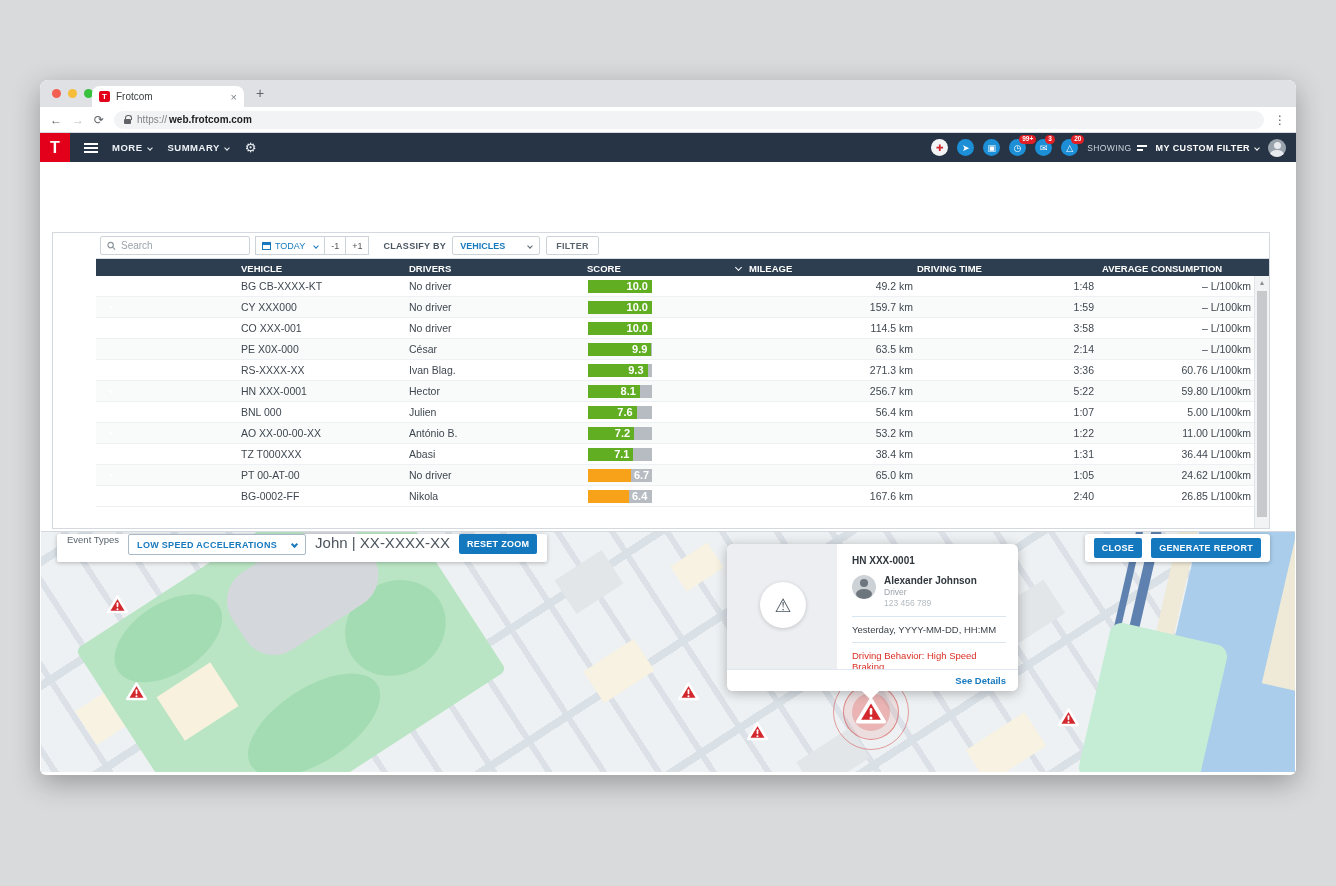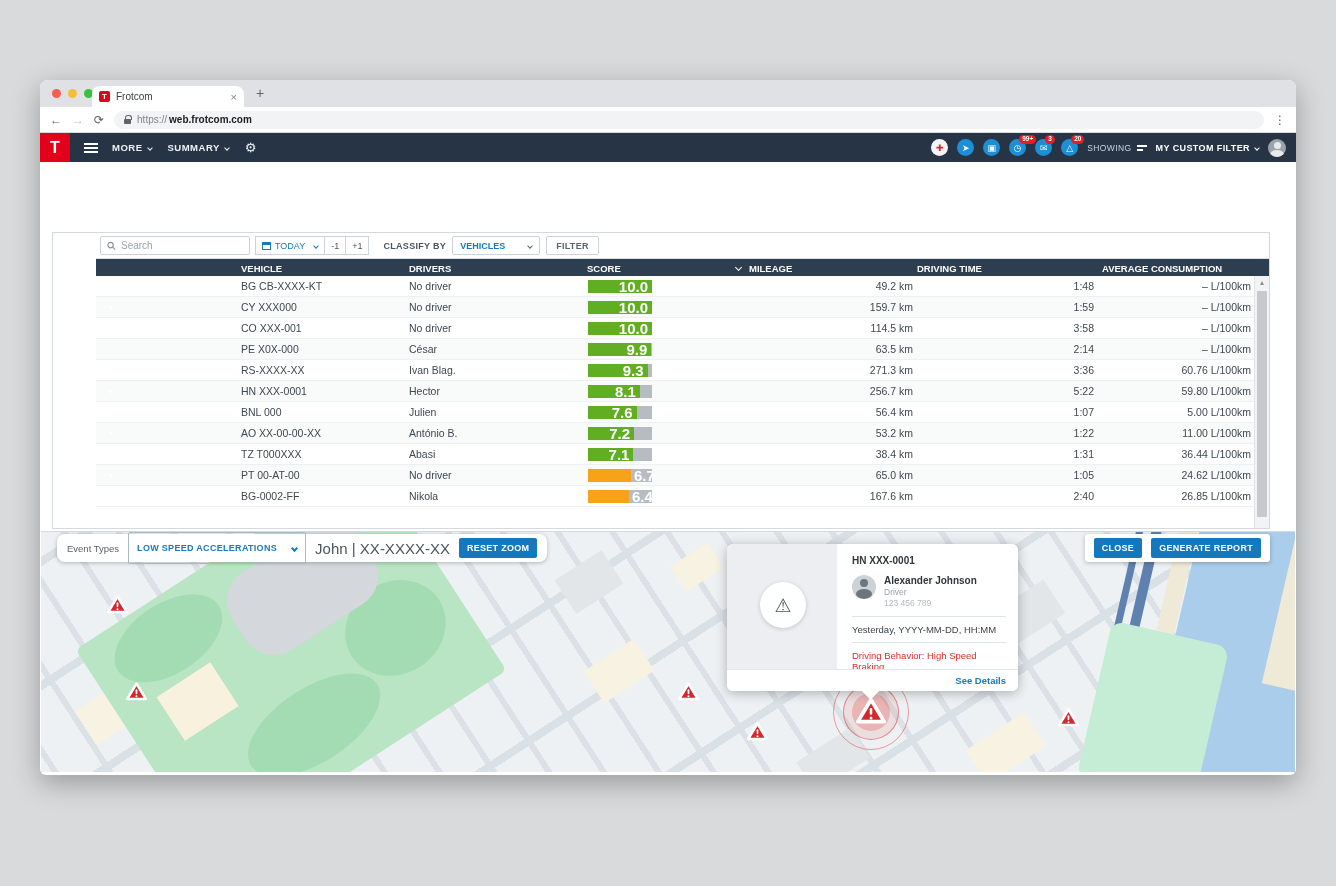--- a/index.html
+++ b/index.html
@@ -98,21 +98,21 @@
   .rows { position:relative; height:252px; overflow:hidden; }
   .trow { height:21px; display:flex; align-items:center; font-size:10.5px; color:#3f4750; border-bottom:1px solid #eef1f3; }
   .trow:nth-child(even) { background:#f9fafa; }
   .c0{ width:145px; padding-left:15px; } .c1{ width:168px; } .c2{ width:178px; }
   .c3{ width:162px; } .c4{ width:168px; text-align:right; padding-right:4px; }
   .c5{ width:185px; text-align:right; padding-right:8px; } .c6{ flex:1; text-align:right; padding-right:18px; }
   .doc { width:8px; height:10px; background:#d3262c; border-radius:1px; position:relative; }
   .doc:after { content:""; position:absolute; right:-1px; top:-1px; border:2.5px solid; border-color:#fff #fff transparent transparent; }
   .bar { position:relative; display:block; width:64px; height:13px; background:#b6bcc1; margin-left:1px; }
   .fill { position:absolute; left:0; top:0; bottom:0; }
-  .lbl { position:absolute; top:0; font-size:15px; font-weight:bold; color:#fff; line-height:13px; }
+  .lbl { position:absolute; top:0; font-size:11px; font-weight:bold; color:#fff; line-height:13px; }
 
   .vscroll { position:absolute; right:0; top:0; bottom:0; width:15px; background:#f2f3f4; border-left:1px solid #e2e5e8; }
   .vscroll .arrow { display:block; text-align:center; font-size:8px; color:#8a8f94; line-height:14px; }
   .vthumb { position:absolute; left:2px; right:2px; top:15px; height:226px; background:#c7c9cc; }
 
   
   .map { position:absolute; left:1px; top:451px; width:1254px; height:241px; overflow:hidden;
          background-color:#eef1f3; border-top:1px solid #d3d9de; }
   .grid { position:absolute; inset:-60px; background-image:
             repeating-linear-gradient(147deg, #d9e0e6 0 8px, transparent 8px 104px),
@@ -126,24 +126,24 @@
   .pcream { position:absolute; left:42px; top:84px; width:64px; height:52px; background:#f8f1dd; }
   .shore { position:absolute; background:#efe9d7; transform:rotate(13deg); }
   .river { position:absolute; left:1128px; top:-50px; width:160px; height:380px; background:#a9cdeb; transform:rotate(13deg); }
   .droad { position:absolute; background:#5e81af; transform:rotate(13deg); }
   .rpark { position:absolute; left:1052px; top:100px; width:120px; height:160px; background:#c5ecd4;
            border-radius:12px; transform:rotate(13deg); }
 
   .marker { position:absolute; z-index:4; }
   .ring { position:absolute; border-radius:50%; z-index:3; }
 
-  .map-toolbar { position:absolute; left:16px; top:2px; height:28px; background:#fff; border-radius:8px; z-index:6;
-                 box-shadow:0 1px 4px rgba(0,0,0,.25); display:flex; align-items:center; gap:9px; padding:0 10px; }
+  .map-toolbar { position:absolute; left:16px; top:2px; height:28px; background:#fff; border-radius:2px; z-index:6;
+                 box-shadow:0 1px 4px rgba(0,0,0,.25); display:flex; gap:9px; padding:0 10px; }
   .et-label { font-size:9.5px; color:#5a646d; }
-  .et-select { width:178px; height:32px; border:1px solid #a9bac6; border-radius:2px; display:flex; align-items:center;
+  .et-select { width:178px; height:21px; border:1px solid #a9bac6; border-radius:2px; display:flex; align-items:center;
                justify-content:space-between; padding:0 8px; font-size:9px; font-weight:bold; letter-spacing:.3px; color:#1779be; }
   .et-select .chev { width:5px; height:5px; border-width:2px; }
   .driver-chip { font-size:15px; color:#4c555e; }
   .blue-btn { height:20px; background:#1378be; color:#fff; font-size:9px; font-weight:bold; letter-spacing:.3px;
               display:flex; align-items:center; padding:0 8px; border-radius:2px; }
   .map-actions { position:absolute; right:25px; top:2px; height:28px; background:#fff; border-radius:3px; z-index:6;
                  box-shadow:0 1px 4px rgba(0,0,0,.25); display:flex; align-items:center; gap:9px; padding:0 9px; }
 
   
   .popup { position:absolute; left:686px; top:12px; width:291px; height:147px; background:#fff; border-radius:6px;

